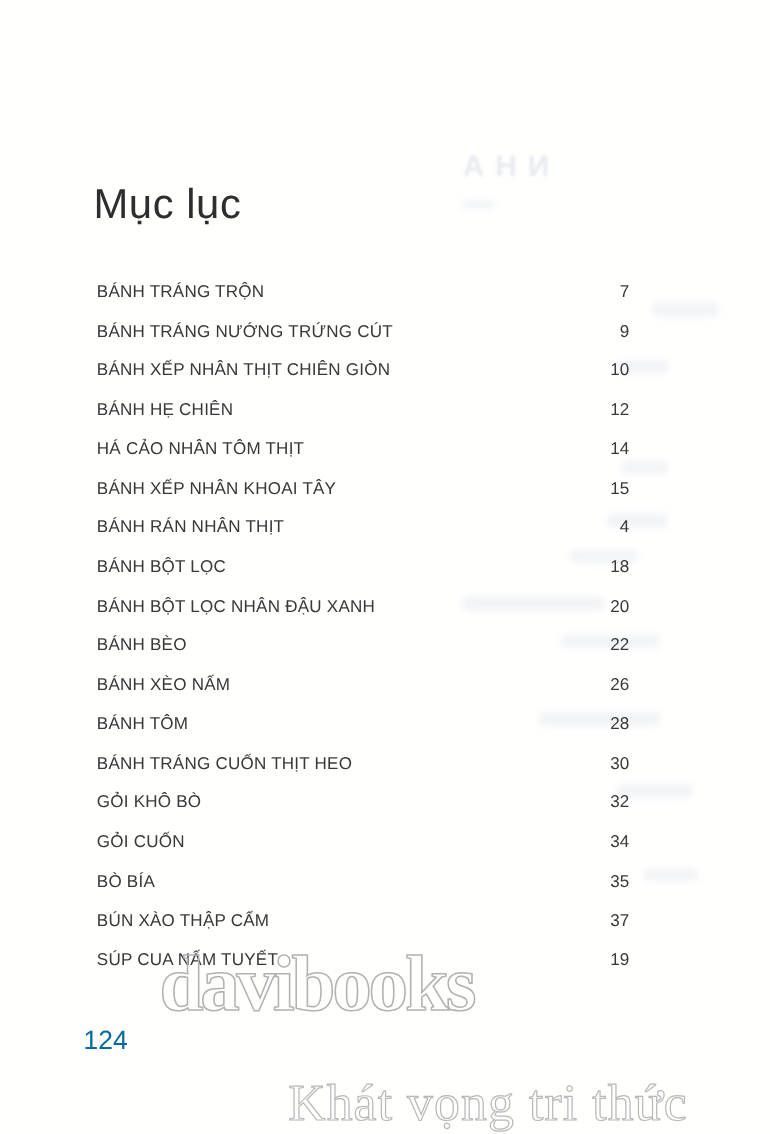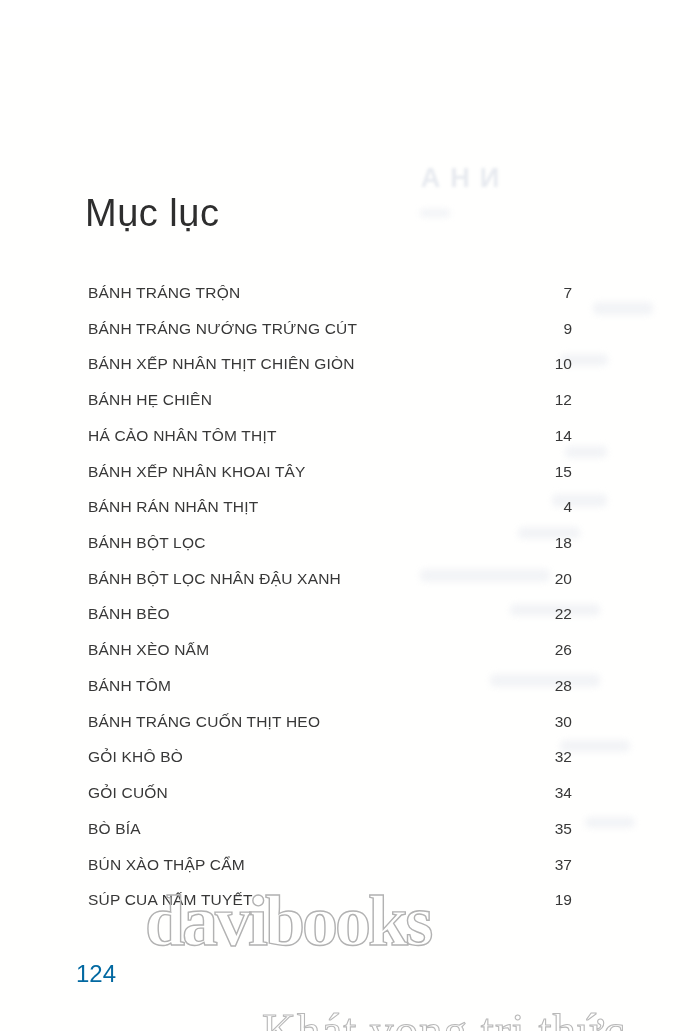--- a/index.html
+++ b/index.html
@@ -7,21 +7,20 @@
   body {
     background: #ffffff;
     font-family: "Liberation Sans", sans-serif;
     position: relative;
     overflow: hidden;
   }
   .page {
     position: absolute;
     inset: 0;
     background: #fffffe;
-    margin-top: 27px;
   }
   
   .ghost-top {
     position: absolute;
     left: 340px;
     top: 136px;
     width: 230px;
     text-align: center;
     font-size: 27px;
     font-weight: 700;

